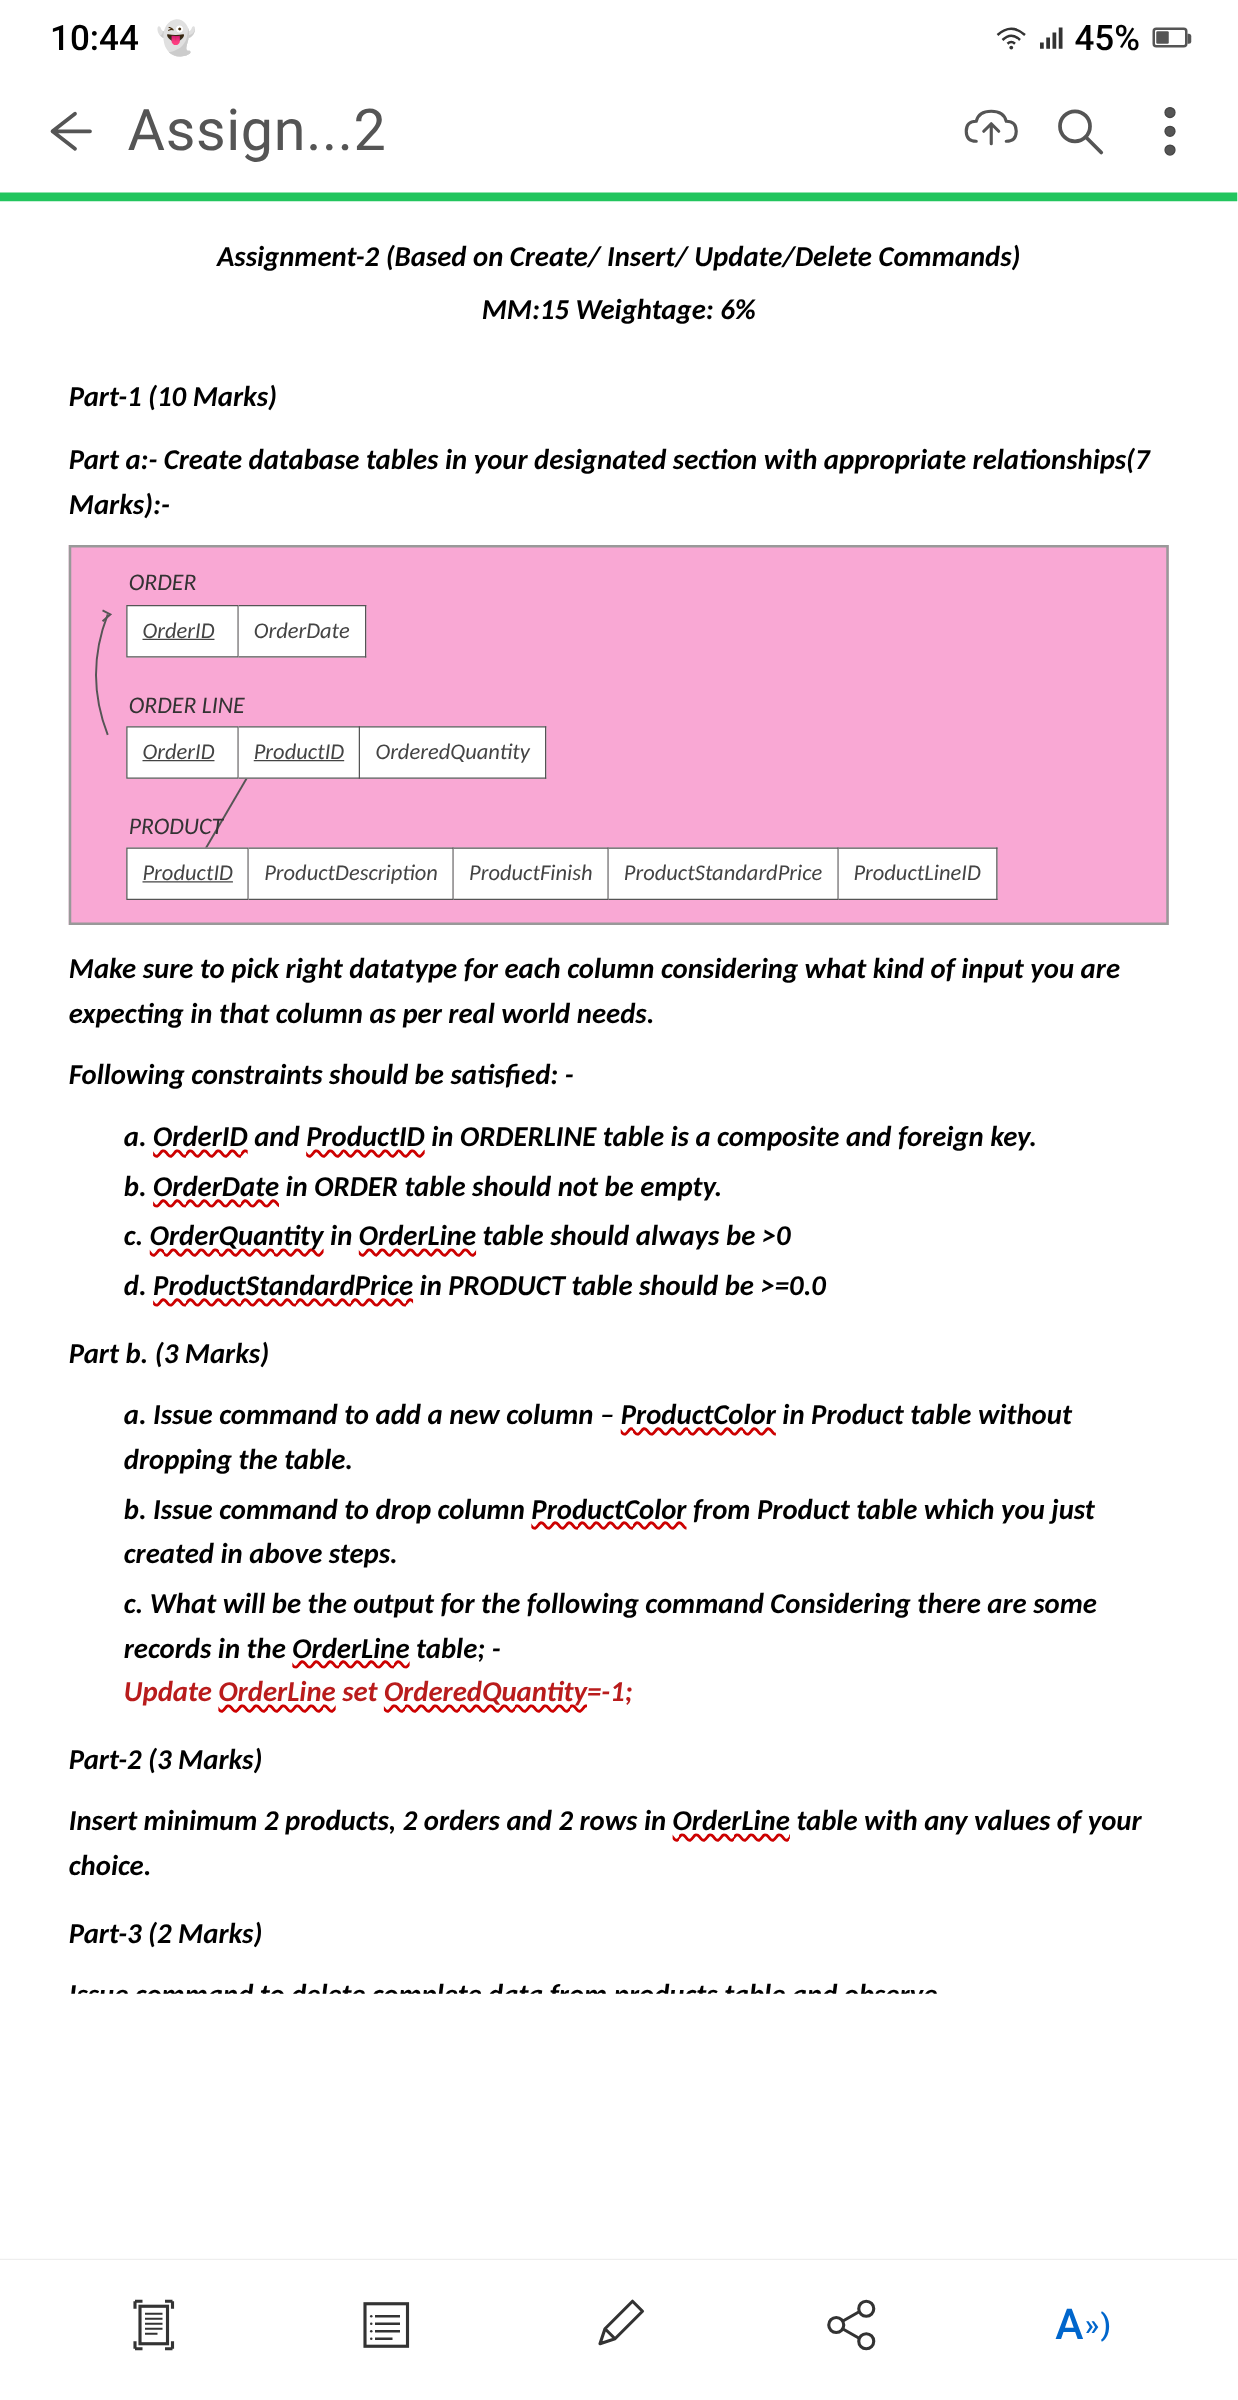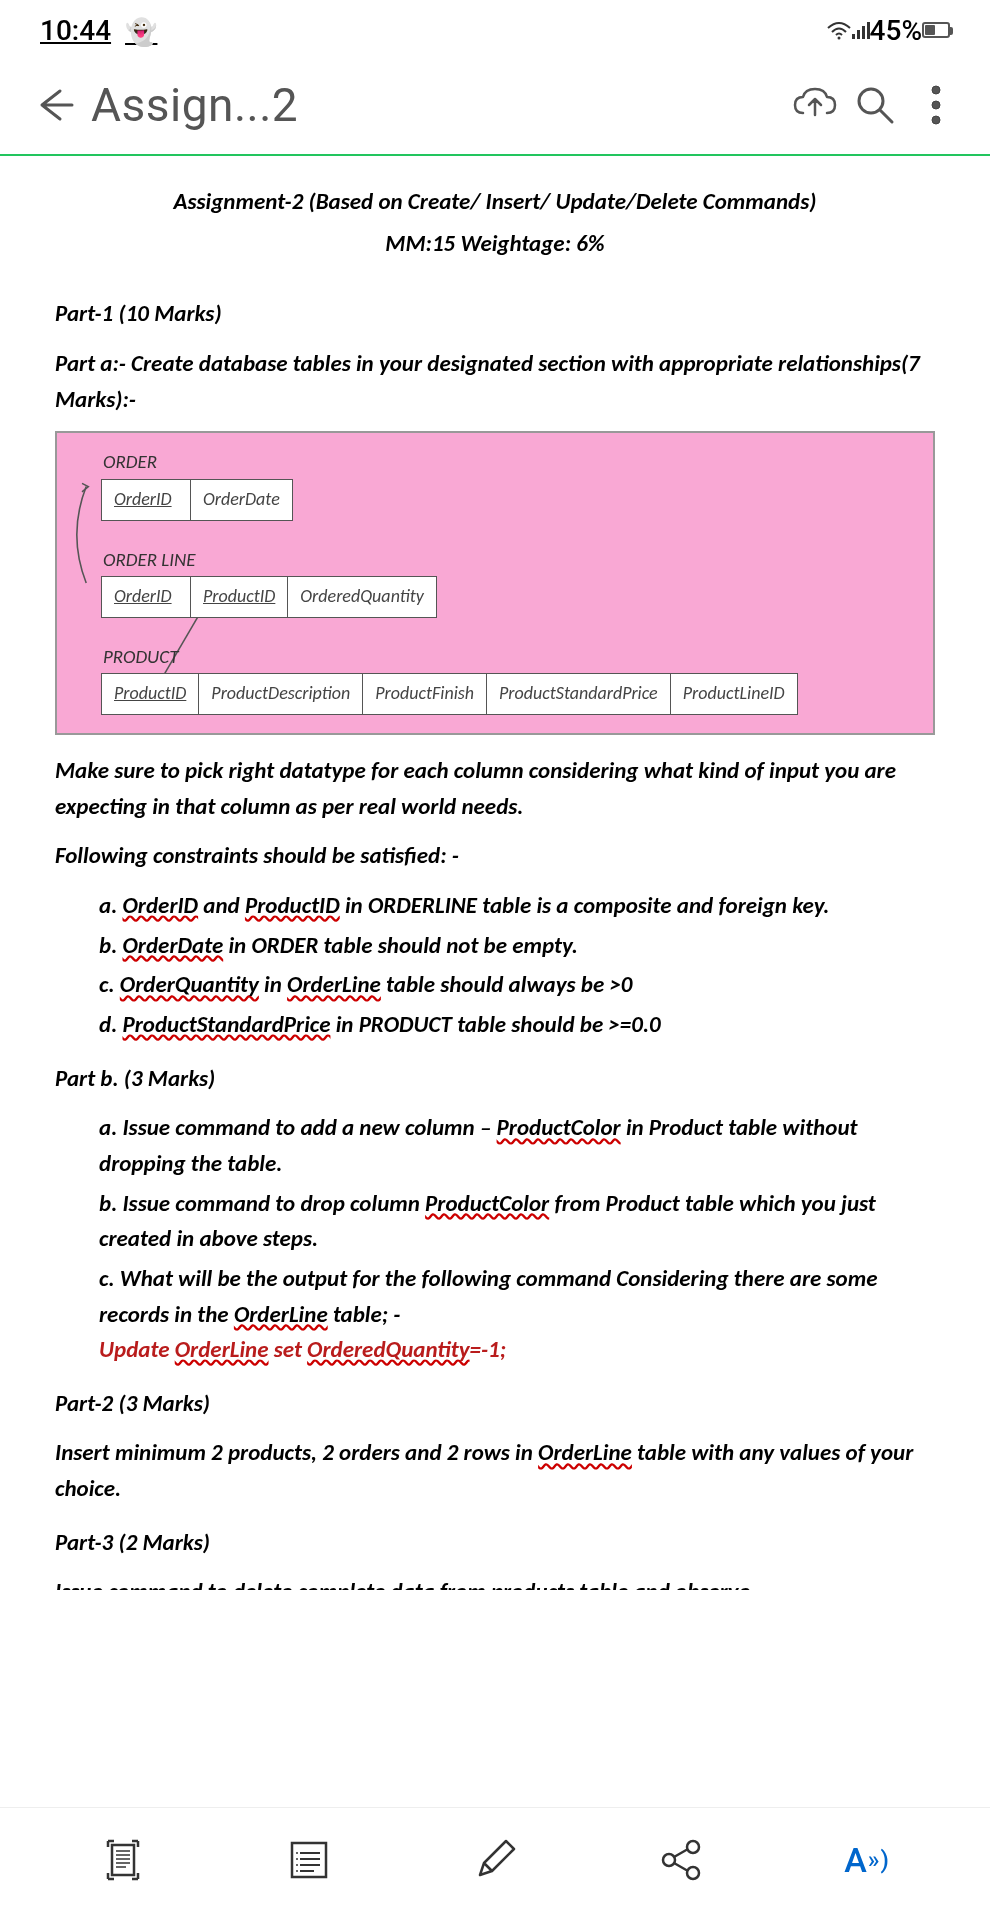--- a/index.html
+++ b/index.html
@@ -16,33 +16,33 @@
     .status-bar {
       display: flex;
       justify-content: space-between;
       align-items: center;
       padding: 10px 40px;
       height: 60px;
       font-size: 28px;
       font-weight: 500;
       color: #000;
     }
-    .status-left { display: flex; align-items: flex-end; gap: 14px; text-decoration: underline; }
-    .status-right { display: flex; align-items: center; }
+    .status-left { display: flex; align-items: center; gap: 14px; }
+    .status-right { display: flex; align-items: center; gap: 10px; }
     .snapchat-icon { font-size: 26px; }
     .battery-icon { display:inline-block; width:28px; height:16px; border:2px solid #555; border-radius:3px; position:relative; }
     .battery-icon::after { content:''; position:absolute; right:-5px; top:3px; width:3px; height:8px; background:#555; border-radius:0 2px 2px 0; }
     .battery-fill { position:absolute; left:1px; top:1px; bottom:1px; width:40%; background:#555; border-radius:1px;}
     
     .app-bar {
       display: flex;
       align-items: center;
       padding: 18px 30px 22px 30px;
-      gap: 13px;
-      border-bottom: 2px solid #22c55e;
+      gap: 24px;
+      border-bottom: 7px solid #22c55e;
     }
     .app-bar .back-icon svg, .app-bar .action svg { stroke:#444; }
     .app-title {
       font-size: 46px;
       font-weight: 400;
       color: #555;
       flex: 1;
       letter-spacing: 0.5px;
       white-space: nowrap;
       overflow: hidden;

